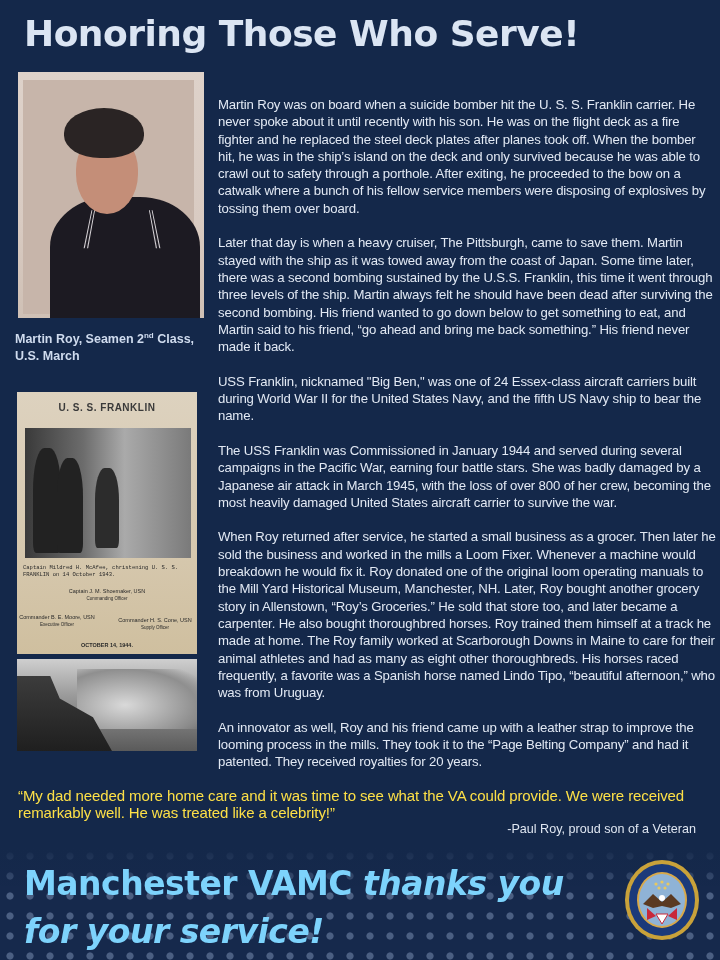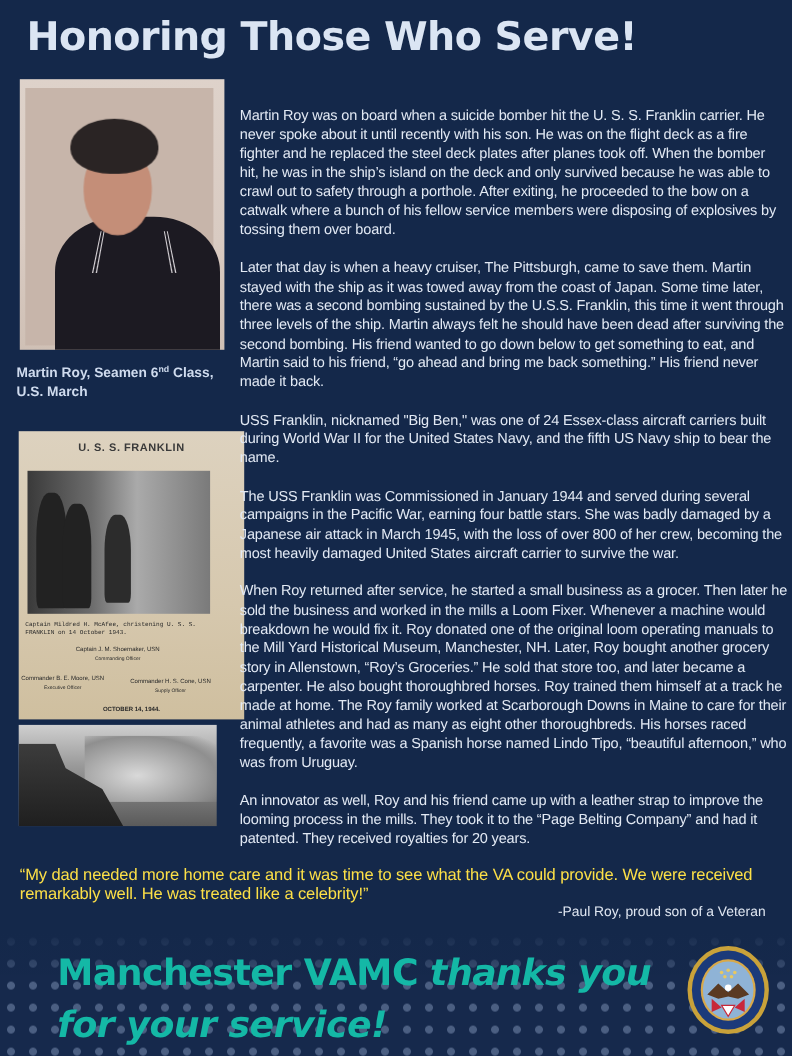--- a/index.html
+++ b/index.html
@@ -35,21 +35,21 @@
   .photo-portrait .collar { position:absolute; left:70px; top:135px; width:60px; height:40px; border-left:4px double #d8d4d8; border-right:4px double #d8d4d8; transform:perspective(60px) rotateX(20deg); }
 
   .caption {
     position:absolute; left:15px; top:327px; width:200px;
     font-weight:bold; font-size:12.5px; line-height:17px; color:#cfdbee;
   }
   .caption sup { font-size:8px; }
 
   
   .photo-program {
-    position:absolute; left:17px; top:392px; width:205px; height:262px;
+    position:absolute; left:17px; top:392px; width:180px; height:262px;
     background:linear-gradient(180deg,#ddd2bf 0%,#d6c8ae 60%,#cfbf9f 100%);
     overflow:hidden; color:#2a2a2a;
   }
   .program-title { position:absolute; left:0; right:0; top:10px; text-align:center; font-weight:bold; font-size:10px; letter-spacing:0.5px; color:#3a3a3a; }
   .program-photo { position:absolute; left:8px; top:36px; width:166px; height:130px; background:linear-gradient(90deg,#3a3a3a 0%,#6c6c6c 35%,#aaaaaa 60%,#7a7a7a 100%); }
   .program-photo .fig { position:absolute; background:#222; border-radius:40% 40% 10% 10%; }
   .program-text { position:absolute; left:6px; width:168px; font-size:5.5px; line-height:7px; }
   .program-text.center { text-align:center; }
   .program-date { position:absolute; left:0; right:0; bottom:6px; text-align:center; font-weight:bold; font-size:5.5px; }
 
@@ -78,21 +78,21 @@
       radial-gradient(circle at 10px 10px, rgba(140,160,195,0.45) 0 3.2px, transparent 4px);
     background-size:20px 20px;
   }
   .footer::before {
     content:""; position:absolute; left:0; top:0; width:100%; height:40px;
     background:linear-gradient(180deg,#14284a 0%, rgba(20,40,74,0.3) 100%);
   }
   .footer-text {
     position:absolute; left:24px; top:860px; width:600px;
     font-family:"DejaVu Sans", sans-serif; font-weight:bold;
-    font-size:33px; line-height:48px; color:#14b8a6; letter-spacing:-0.5px;margin-left:28px;
+    font-size:33px; line-height:48px; color:#7dd3fc; letter-spacing:-0.5px;
   }
   .footer-text em { font-style:italic; }
 
   .seal {
     position:absolute; left:623px; top:858px; width:78px; height:84px;
   }
 </style>
 </head>
 <body>
 
@@ -100,21 +100,21 @@
 
 <div class="photo-portrait">
   <div class="backing"></div>
   <div class="body"></div>
   <div class="collar"></div>
   <div class="face"></div>
   <div class="hat"></div>
 </div>
 
 <div class="caption">
-  <div><span>Martin Roy, Seamen 6</span><sup>nd</sup><span> Class,</span></div>
+  <div><span>Martin Roy, Seamen 2</span><sup>nd</sup><span> Class,</span></div>
   <div>U.S.  March</div>
 </div>
 
 <div class="photo-program">
   <div class="program-title">U. S. S. FRANKLIN</div>
   <div class="program-photo">
     <div class="fig" style="left:8px;top:20px;width:28px;height:105px;"></div>
     <div class="fig" style="left:32px;top:30px;width:26px;height:95px;"></div>
     <div class="fig" style="left:70px;top:40px;width:24px;height:80px;background:#2c2c2c;"></div>
   </div>

